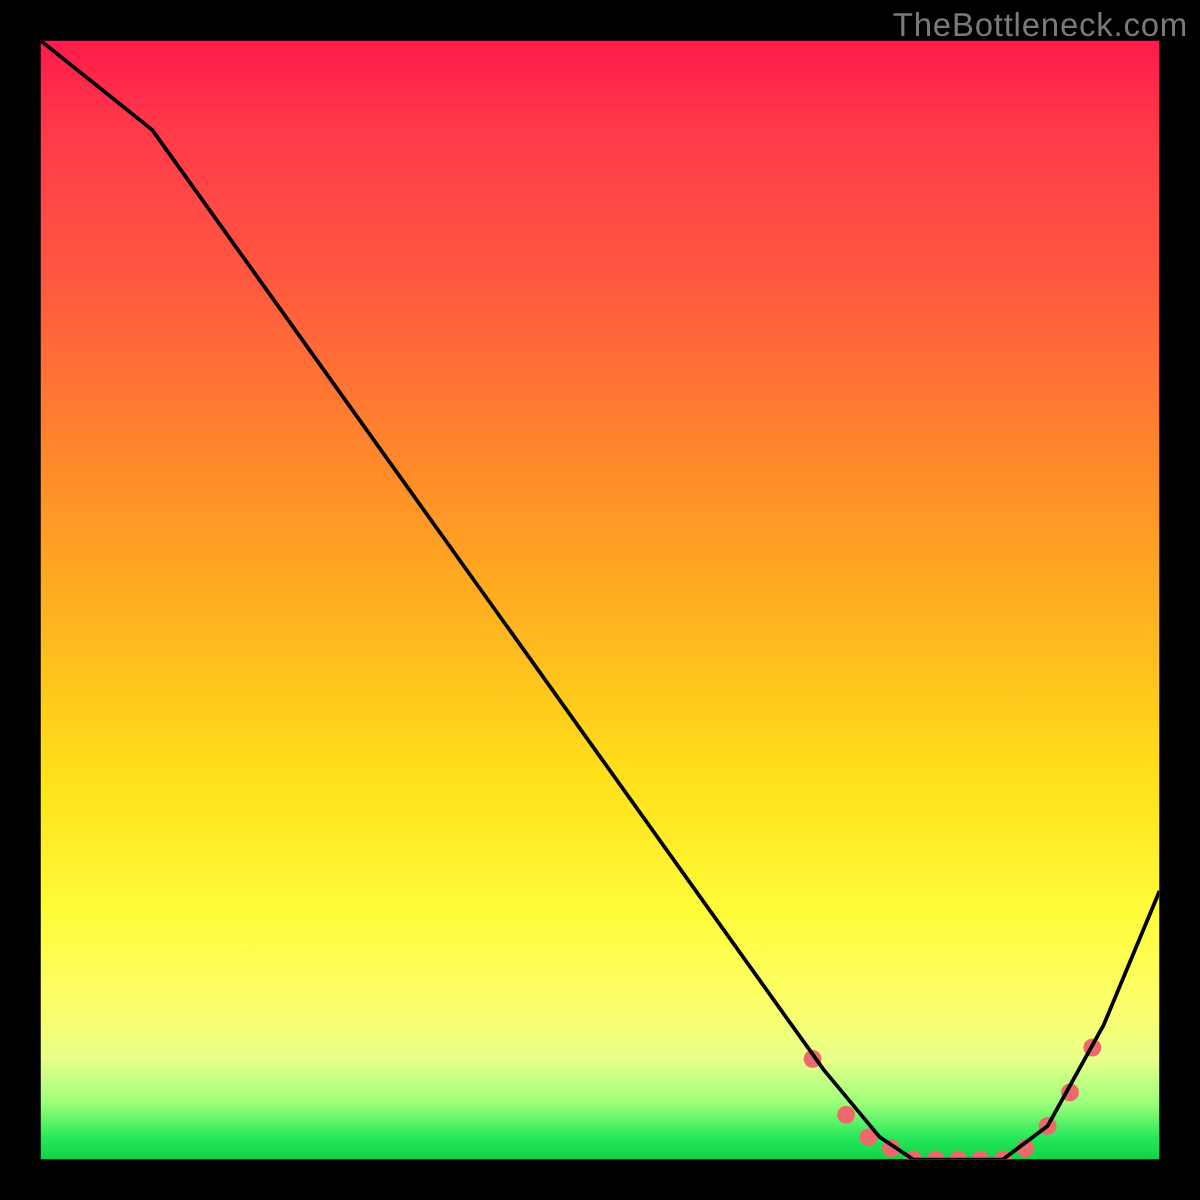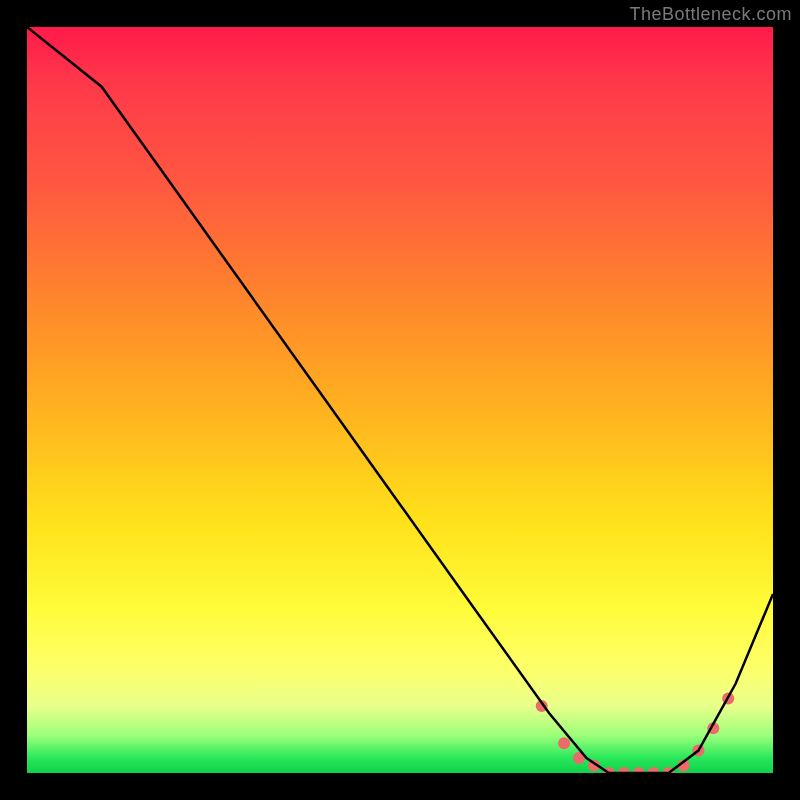--- a/index.html
+++ b/index.html
@@ -48,21 +48,21 @@
     position: absolute;
     inset: 0;
     width: 746px;
     height: 746px;
   }
   .watermark {
     position: absolute;
     top: 4px;
     right: 8px;
     color: #7a7a7a;
-    font-size: 18px;
+    font-size: 22px;
     letter-spacing: 0.5px;
     user-select: none;
   }
 </style>
 </head>
 <body>
 
 <div class="chart-wrap">
 
   <div class="plot-area">

